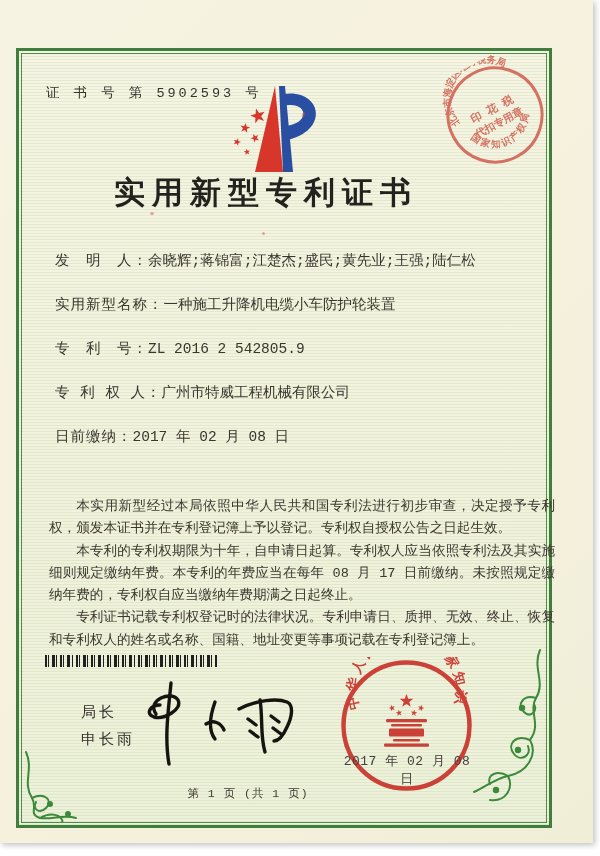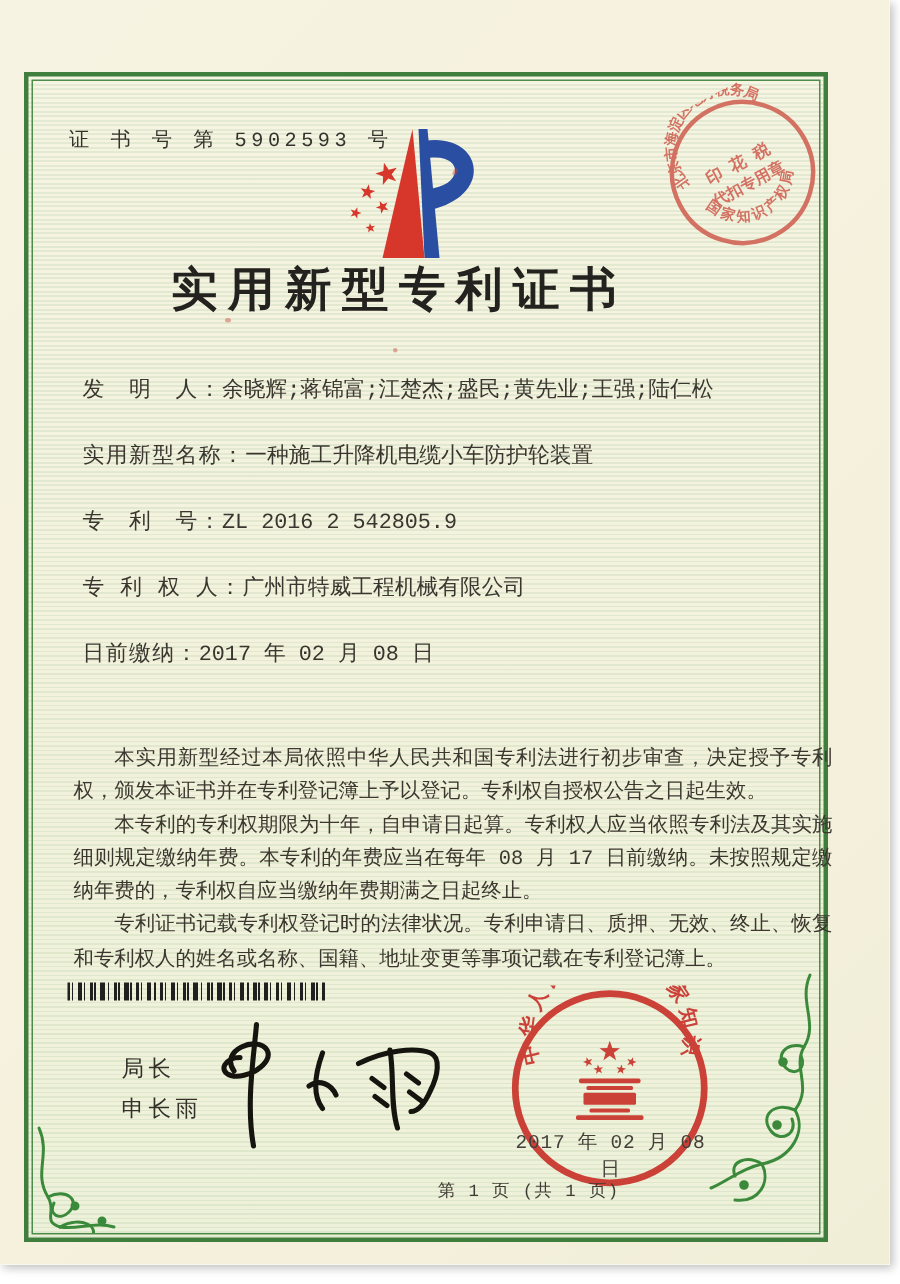--- a/index.html
+++ b/index.html
@@ -34,21 +34,21 @@
       #20201e 18px 19px,rgba(0,0,0,0) 19px 22px,
       #20201e 22px 25px,rgba(0,0,0,0) 25px 27px,
       #20201e 27px 28px,rgba(0,0,0,0) 28px 31px);}
   .officer{position:absolute;left:57px;top:700px;font-size:15px;letter-spacing:3px;
            color:#33302a;line-height:27px;margin-left:24px;}
   .sig{position:absolute;left:118px;top:678px;}
   .seal-cnipa{position:absolute;left:338px;top:657px;opacity:.92;}
   .seal-date{position:absolute;left:334px;top:752px;width:146px;text-align:center;
              font-size:13px;color:#45403a;letter-spacing:.5px;}
   .seal-tax{position:absolute;left:440px;top:60px;transform:rotate(-28deg);opacity:.85;}
-  .footer{position:absolute;left:103px;top:786px;width:310px;text-align:right;
+  .footer{position:absolute;left:93px;top:786px;width:310px;text-align:center;
           font-size:11.5px;letter-spacing:1px;color:#3f3b34;}
   .fl-bl{position:absolute;left:20px;top:742px;}
   .fl-br{position:absolute;left:462px;top:648px;}
   .speck{position:absolute;border-radius:50%;background:#c9473d;opacity:.45;}
   .s1{left:302px;top:112px;width:3px;height:5px;transform:rotate(30deg);}
   .s2{left:150px;top:212px;width:4px;height:3px;}
   .s3{left:262px;top:232px;width:3px;height:3px;}
 </style>
 </head>
 <body>

